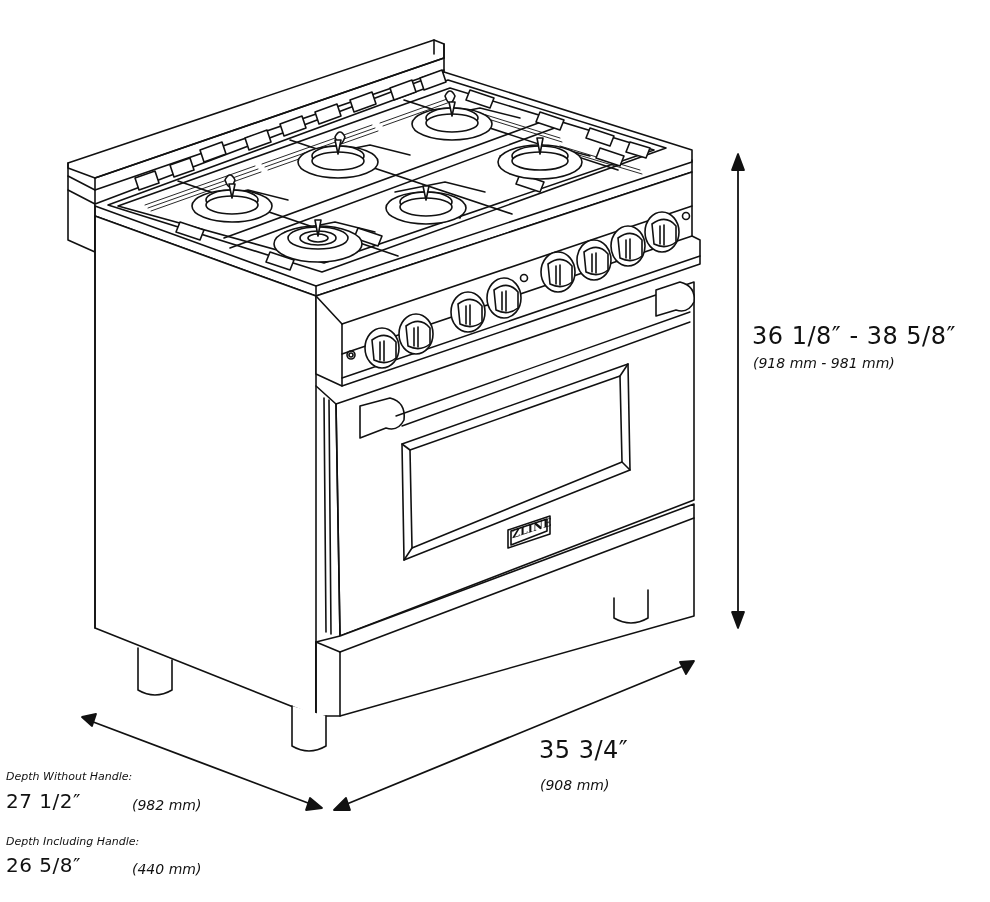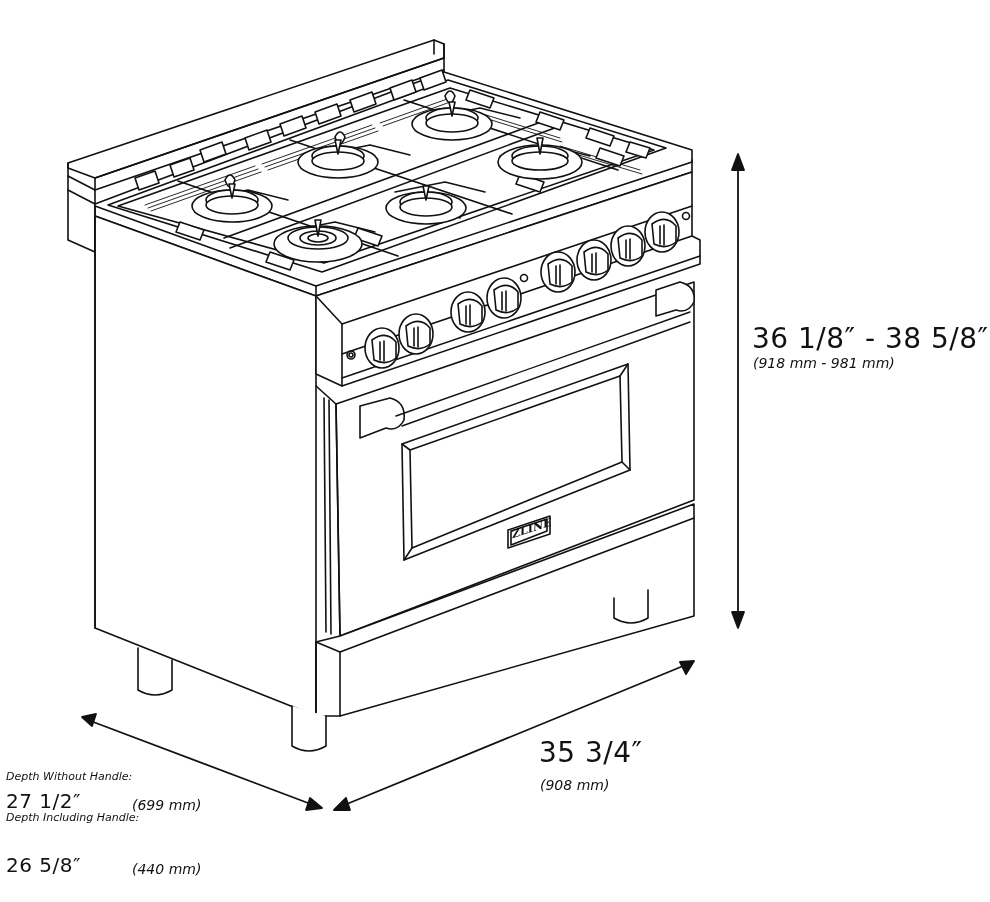--- a/index.html
+++ b/index.html
@@ -1,30 +1,30 @@
 <!DOCTYPE html>
 <html><head>
   <meta charset="utf-8">
   <style>
     html, body { margin: 0; padding: 0; background: #ffffff; }
     body { width: 990px; height: 902px; position: relative; overflow: hidden; font-family: "DejaVu Sans", sans-serif; color: #000; }
     #drawing { position: absolute; left: 0; top: 0; width: 990px; height: 902px; }
     .lbl { position: absolute; white-space: nowrap; color: #111; font-family: "DejaVu Sans", sans-serif; }
-    .big { font-size: 28px; letter-spacing: 0.5px; font-weight: 400; }
+    .big { font-size: 24px; letter-spacing: 0.5px; font-weight: 400; }
     .mid { font-size: 20px; letter-spacing: 0.5px; }
     .small-it { font-size: 14px; font-style: italic; }
     .cap-it { font-size: 11px; font-style: italic; }
     #height-label { left: 752px; top: 322px; }
     #height-mm { left: 753px; top: 355px; }
     #width-label { left: 539px; top: 736px; }
     #width-mm { left: 540px; top: 777px; }
     #depth1-caption { left: 6px; top: 770px; }
     #depth1-value { left: 6px; top: 789px; }
     #depth1-mm { left: 132px; top: 797px; }
-    #depth2-caption { left: 6px; top: 811px; }
+    #depth2-caption { left: 6px; top: 835px; }
     #depth2-value { left: 6px; top: 853px; }
     #depth2-mm { left: 132px; top: 861px; }
     .logo-text { font-family: "DejaVu Serif", serif; font-size: 13px; font-weight: bold; }
   </style>
 </head>
 <body>
 
 <svg id="drawing" viewBox="0 0 990 902" xmlns="http://www.w3.org/2000/svg" fill="none" stroke="#111" stroke-width="1.6" stroke-linejoin="round" stroke-linecap="round">
 
   <g>
@@ -291,17 +291,17 @@
 <div class="lbl logo-text" style="left:512px; top:522px; transform: skewY(-18deg); font-size:11px;">ZLINE</div>
 
 <div id="height-label" class="lbl big">36 1/8″ - 38 5/8″</div>
 <div id="height-mm" class="lbl small-it">(918 mm - 981 mm)</div>
 
 <div id="width-label" class="lbl big">35 3/4″</div>
 <div id="width-mm" class="lbl small-it">(908 mm)</div>
 
 <div id="depth1-caption" class="lbl cap-it">Depth Without Handle:</div>
 <div id="depth1-value" class="lbl mid">27 1/2″</div>
-<div id="depth1-mm" class="lbl small-it">(699 mm)</div>
+<div id="depth1-mm" class="lbl small-it">(982 mm)</div>
 
 <div id="depth2-caption" class="lbl cap-it">Depth Including Handle:</div>
 <div id="depth2-value" class="lbl mid">26 5/8″</div>
 <div id="depth2-mm" class="lbl small-it">(440 mm)</div>
 
 </body></html>

